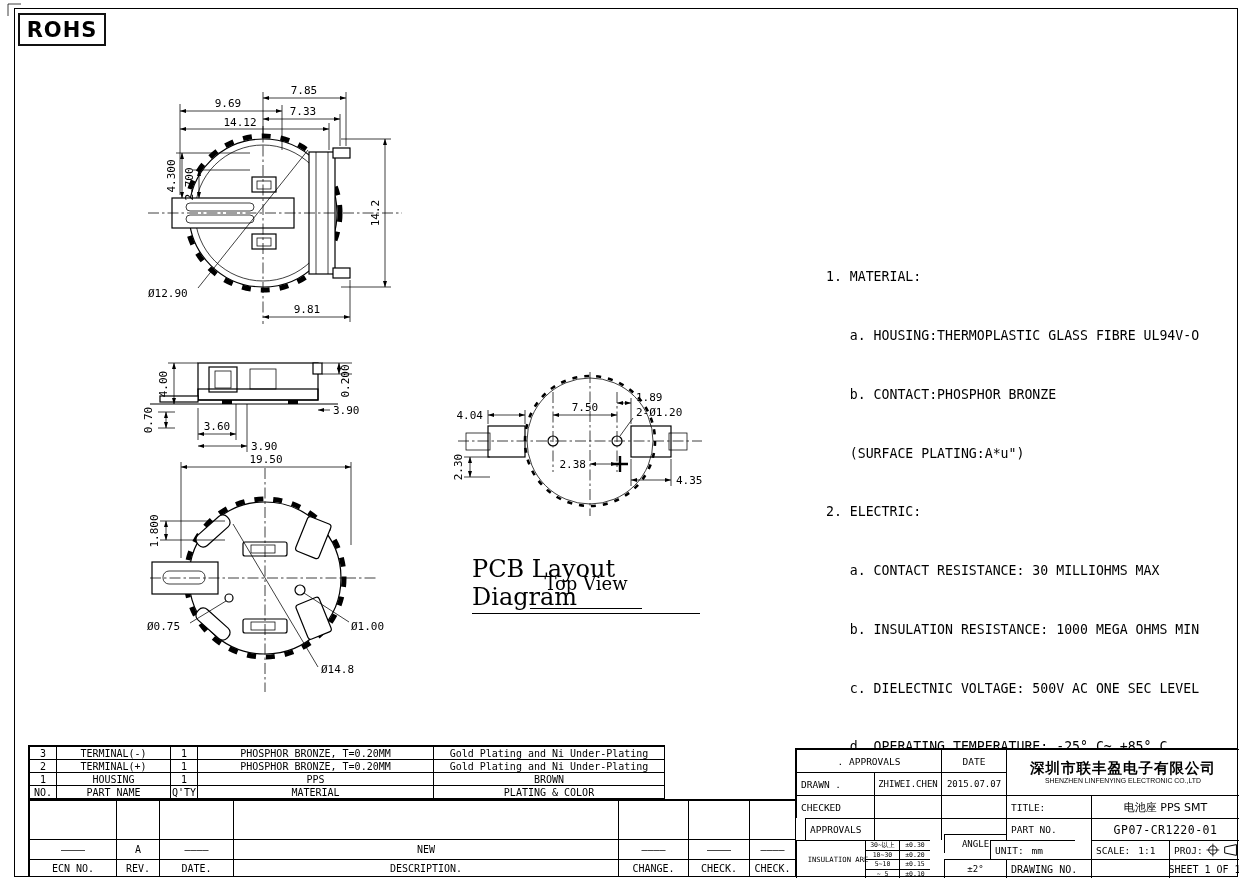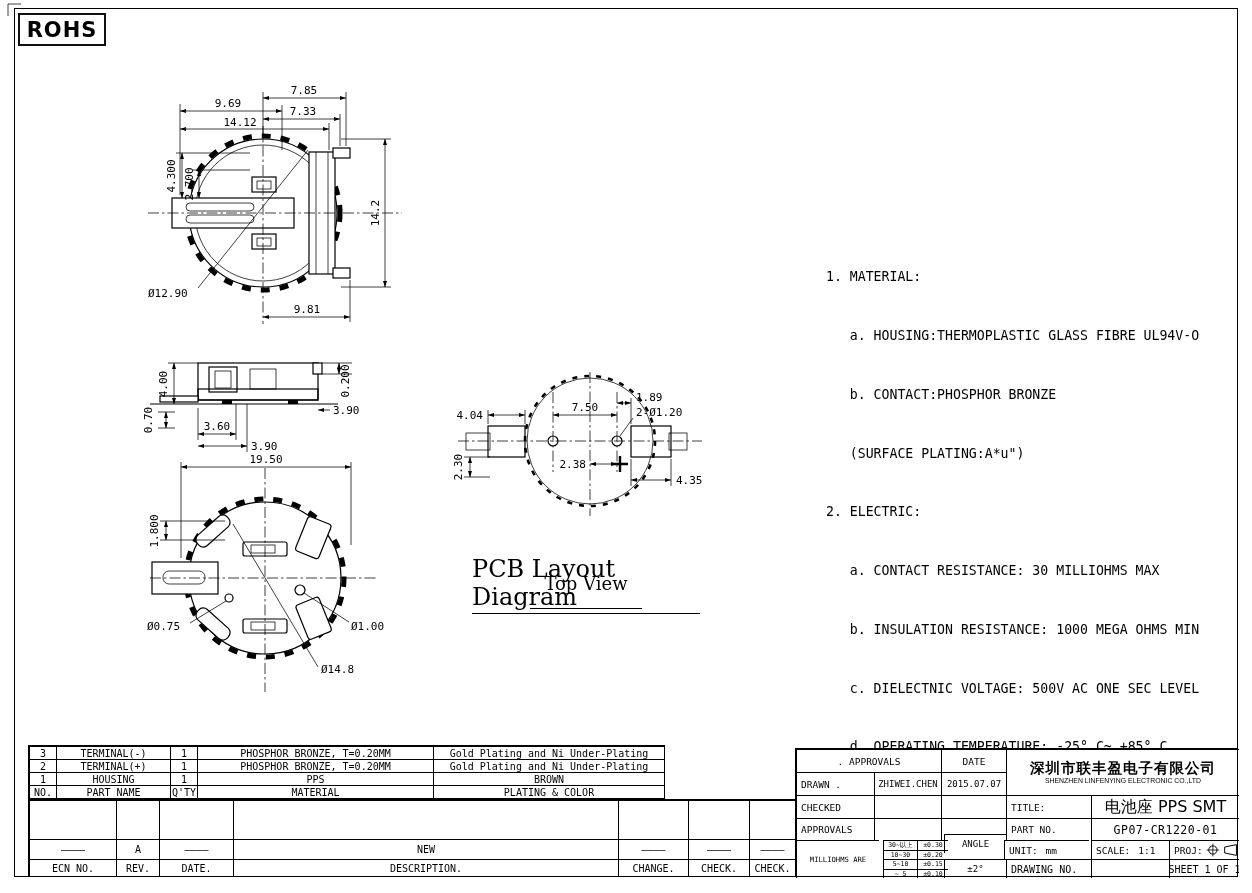--- a/index.html
+++ b/index.html
@@ -31,27 +31,27 @@
   .c{border-left:1px solid #000;border-top:1px solid #000;display:flex;align-items:center;justify-content:center;
      font-size:10px;overflow:hidden;white-space:nowrap}
   .tblock{position:absolute;left:795px;top:748px;width:443px;height:129px;border:1.5px solid #000;background:#fff}
   .tc{position:absolute;border-left:1px solid #000;border-top:1px solid #000;display:flex;align-items:center;
       font-size:9.5px;overflow:hidden;white-space:nowrap}
   .jc{justify-content:center}
   .pl{padding-left:4px}
   .sm{font-size:9px}
   .xs{font-size:10px}
   .tol{font-size:7.2px;text-align:center}
-  .ttl{font-family:"DejaVu Sans",sans-serif;font-size:16px}
+  .ttl{font-family:"DejaVu Sans",sans-serif;font-size:11px}
   .pn{font-size:11.5px;letter-spacing:.5px}
   .comp{flex-direction:column;justify-content:center;gap:2px}
   .comp-cn{font-family:"DejaVu Sans",sans-serif;font-weight:bold;font-size:14.5px;letter-spacing:1px;line-height:1}
   .comp-en{font-size:6.9px;font-family:"Liberation Sans",sans-serif}
   .gap{margin-left:8px}
-  .tolgrid{position:absolute;left:87px;top:91px;width:65px;height:38px;display:grid;
+  .tolgrid{position:absolute;left:69px;top:91px;width:65px;height:38px;display:grid;
            grid-template-columns:34px 1fr;grid-auto-rows:1fr}
   .tolc{font-size:6.5px;border-left:1px solid #000;border-top:1px solid #000;display:flex;align-items:center;
         justify-content:center;white-space:nowrap;overflow:hidden}
 </style>
 </head>
 <body>
 
 <div class="sheet">
   <div class="frame"></div>
 
@@ -289,41 +289,41 @@
     <div class="tc jc comp" style="left:210px;top:0;width:233px;height:46px">
       <div class="comp-cn">深圳市联丰盈电子有限公司</div>
       <div class="comp-en">SHENZHEN LINFENYING ELECTRONIC CO.,LTD</div>
     </div>
     <div class="tc pl" style="left:0;top:23px;width:78px;height:23px">DRAWN .</div>
     <div class="tc jc sm" style="left:78px;top:23px;width:67px;height:23px">ZHIWEI.CHEN</div>
     <div class="tc jc sm" style="left:145px;top:23px;width:65px;height:23px">2015.07.07</div>
     <div class="tc pl" style="left:0;top:46px;width:78px;height:23px">CHECKED</div>
     <div class="tc" style="left:78px;top:46px;width:67px;height:23px"></div>
     <div class="tc" style="left:145px;top:46px;width:65px;height:23px"></div>
-    <div class="tc pl" style="left:0;top:69px;width:78px;height:22px">APPROVALS</div>
+    <div class="tc pl" style="left:9px;top:69px;width:78px;height:22px">APPROVALS</div>
     <div class="tc" style="left:78px;top:69px;width:67px;height:22px"></div>
     <div class="tc" style="left:145px;top:69px;width:65px;height:22px"></div>
     <div class="tc pl" style="left:210px;top:46px;width:85px;height:23px">TITLE:</div>
     <div class="tc jc ttl" style="left:295px;top:46px;width:148px;height:23px">电池座 PPS SMT</div>
     <div class="tc pl" style="left:210px;top:69px;width:85px;height:22px">PART NO.</div>
     <div class="tc jc pn" style="left:295px;top:69px;width:148px;height:22px">GP07-CR1220-01</div>
-    <div class="tc jc tol" style="left:0;top:91px;width:83px;height:38px">MILLIOHMS ARE</div>
+    <div class="tc jc tol" style="left:0;top:91px;width:83px;height:38px">INSULATION ARE</div>
     <div class="tolgrid">
       <div class="tolc">30~以上</div>
       <div class="tolc">±0.30</div>
       <div class="tolc">10~30</div>
       <div class="tolc">±0.20</div>
       <div class="tolc">5~10</div>
       <div class="tolc">±0.15</div>
       <div class="tolc">~ 5</div>
       <div class="tolc">±0.10</div>
     </div>
     <div class="tc jc sm" style="left:148px;top:85px;width:62px;height:19px">ANGLE</div>
     <div class="tc jc sm" style="left:148px;top:110px;width:62px;height:19px">±2°</div>
-    <div class="tc pl" style="left:208px;top:91px;width:85px;height:19px">
+    <div class="tc pl" style="left:194px;top:91px;width:85px;height:19px">
       <span>UNIT:</span>
       <span class="gap">mm</span>
     </div>
     <div class="tc pl" style="left:295px;top:91px;width:78px;height:19px">
       <span>SCALE:</span>
       <span class="gap">1:1</span>
     </div>
     <div class="tc pl" style="left:373px;top:91px;width:70px;height:19px">
       <span>PROJ:</span>
       <svg width="34" height="14" viewBox="0 0 34 14" style="margin-left:3px">

